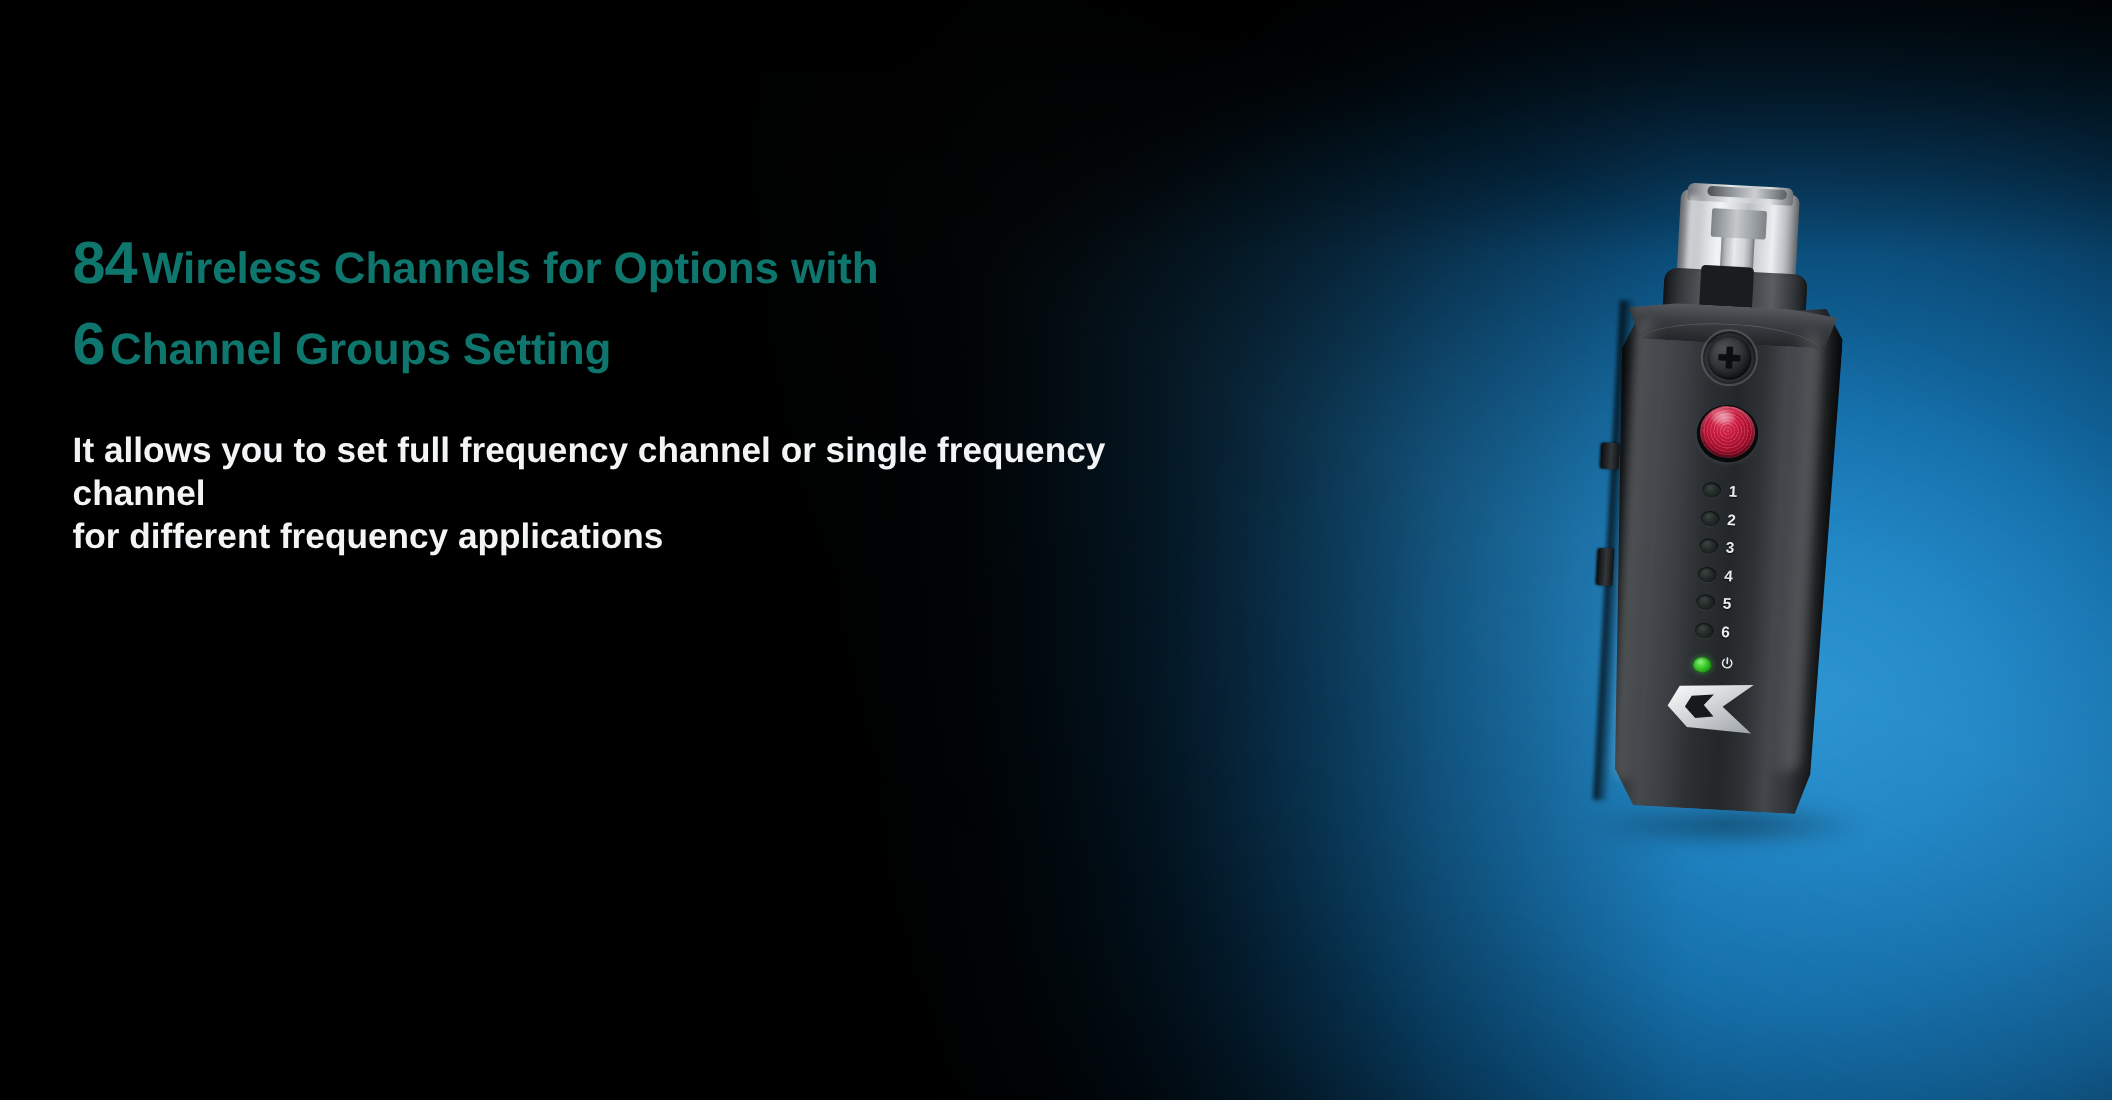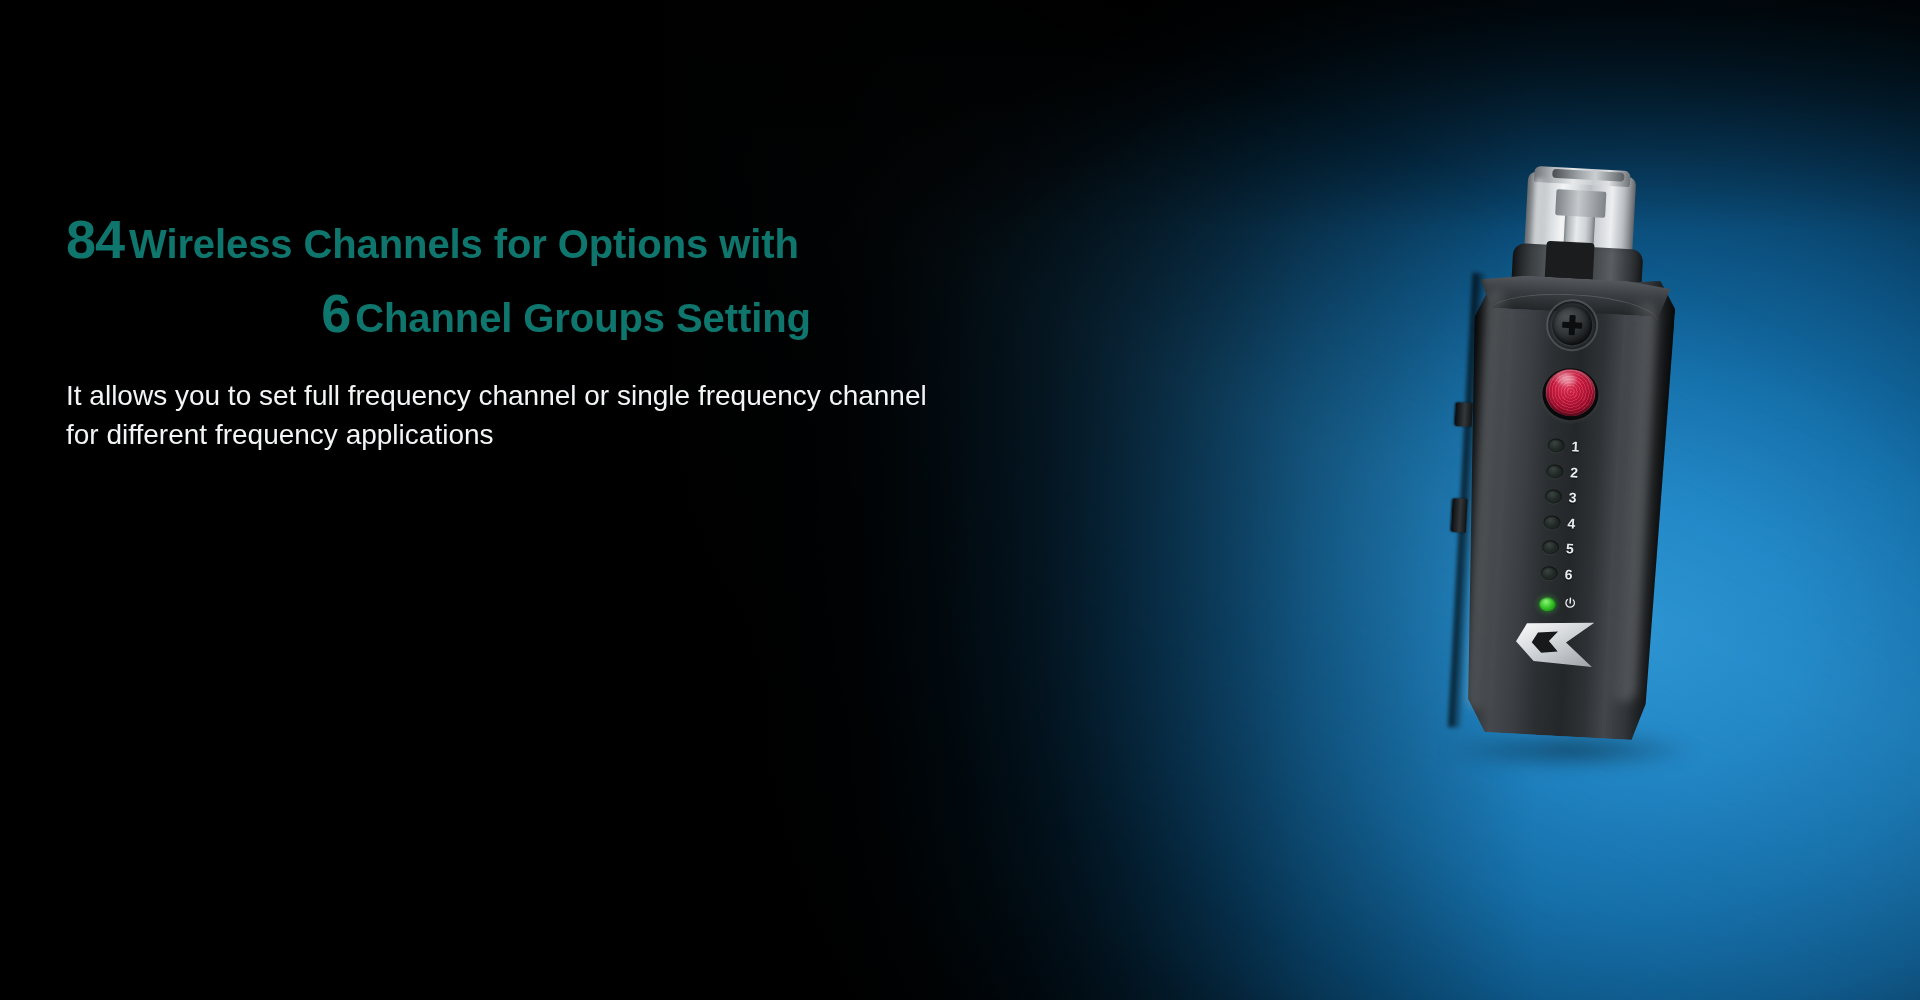--- a/index.html
+++ b/index.html
@@ -56,28 +56,28 @@
     line-height:68px;
     letter-spacing:-0.1px;
     white-space:nowrap;
   }
   .headline .big{
     font-size:54px;
     font-weight:bold;
     letter-spacing:-1px;
     margin-right:5px;
   }
-  .headline.l2{ margin-top:1px;text-align:center; }
+  .headline.l2{ margin-top:1px; }
 
   .sub{
-    margin-top:24px;
+    margin-top:38px;
     color:#f2f4f6;
-    font-size:28px;
+    font-size:32px;
     line-height:39px;
-    font-weight:400;
+    font-weight:700;
     max-width:960px;
   }
 
   
   #device{
     position:absolute;
     left:1455px; top:168px;
     width:220px; height:580px;
     z-index:5;
     transform:rotate(3.1deg);

